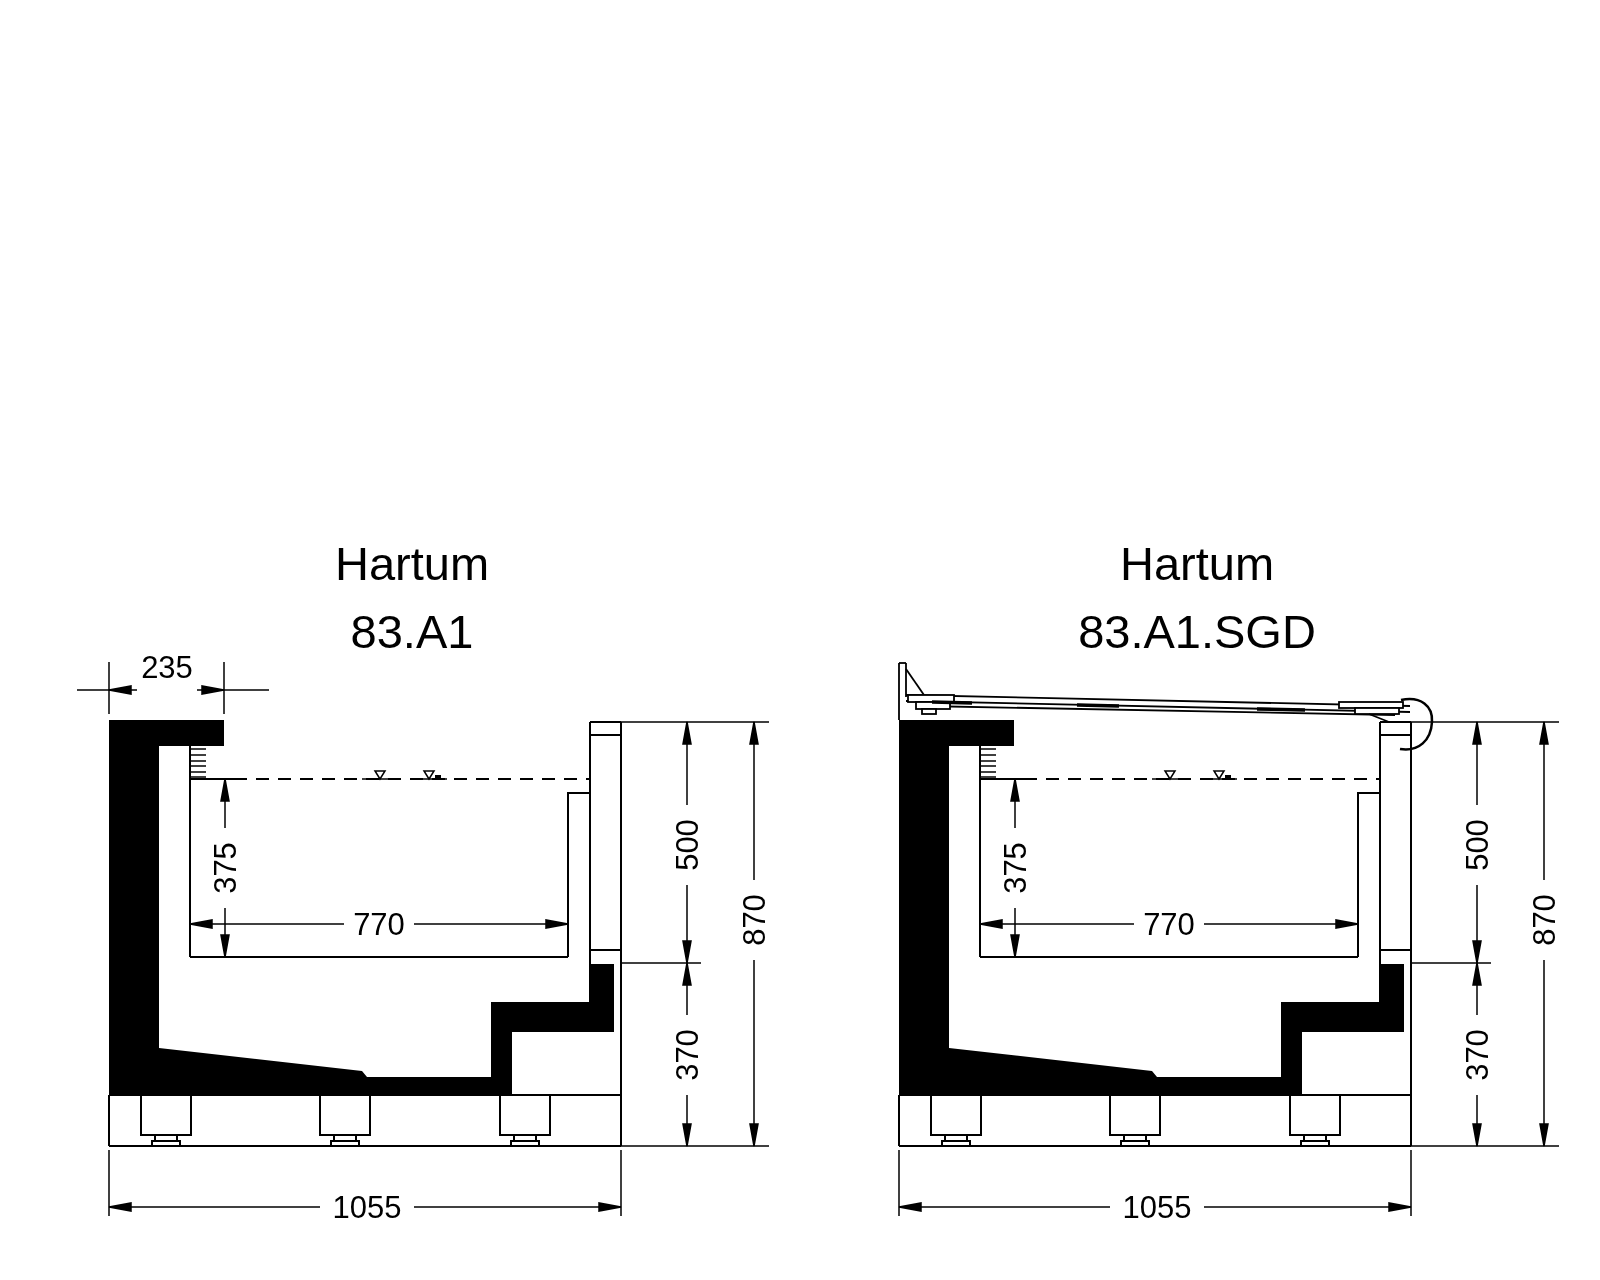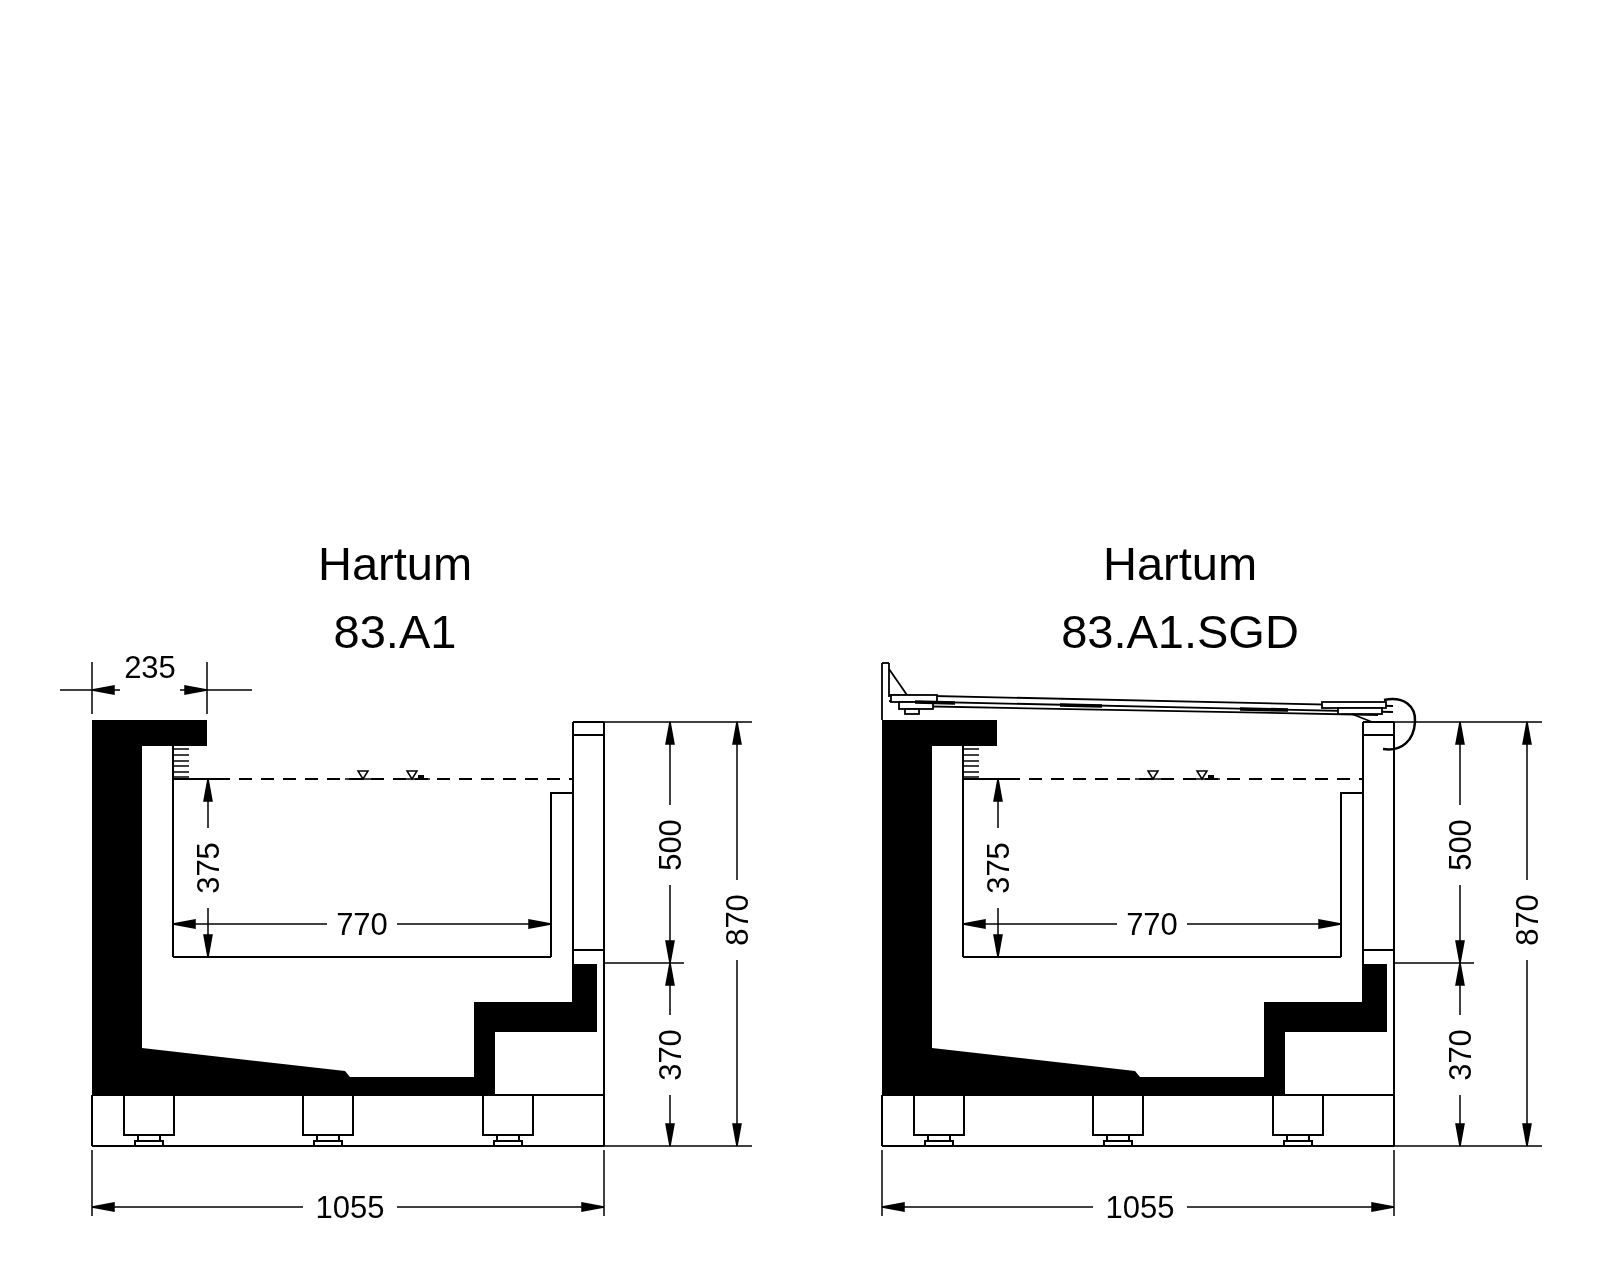--- a/index.html
+++ b/index.html
@@ -1,16 +1,16 @@
 <!DOCTYPE html>
 <html><head>
 <meta charset="utf-8">
 <style>
   html,body{margin:0;padding:0;background:#ffffff;}
-  .canvas{position:relative;width:1568px;height:1280px;background:#ffffff;overflow:hidden;}
+  .canvas{position:relative;width:1568px;height:1280px;background:#ffffff;overflow:hidden;padding-left:17px;}
   svg{display:block;}
   text{font-family:"Liberation Sans","DejaVu Sans",sans-serif;fill:#000;}
   .title-text{font-size:47px;}
   .dim-text{font-size:31px;}
 </style>
 </head>
 <body>
 
 <div class="canvas">
 <svg width="1600" height="1280" viewBox="0 0 1600 1280" xmlns="http://www.w3.org/2000/svg">

